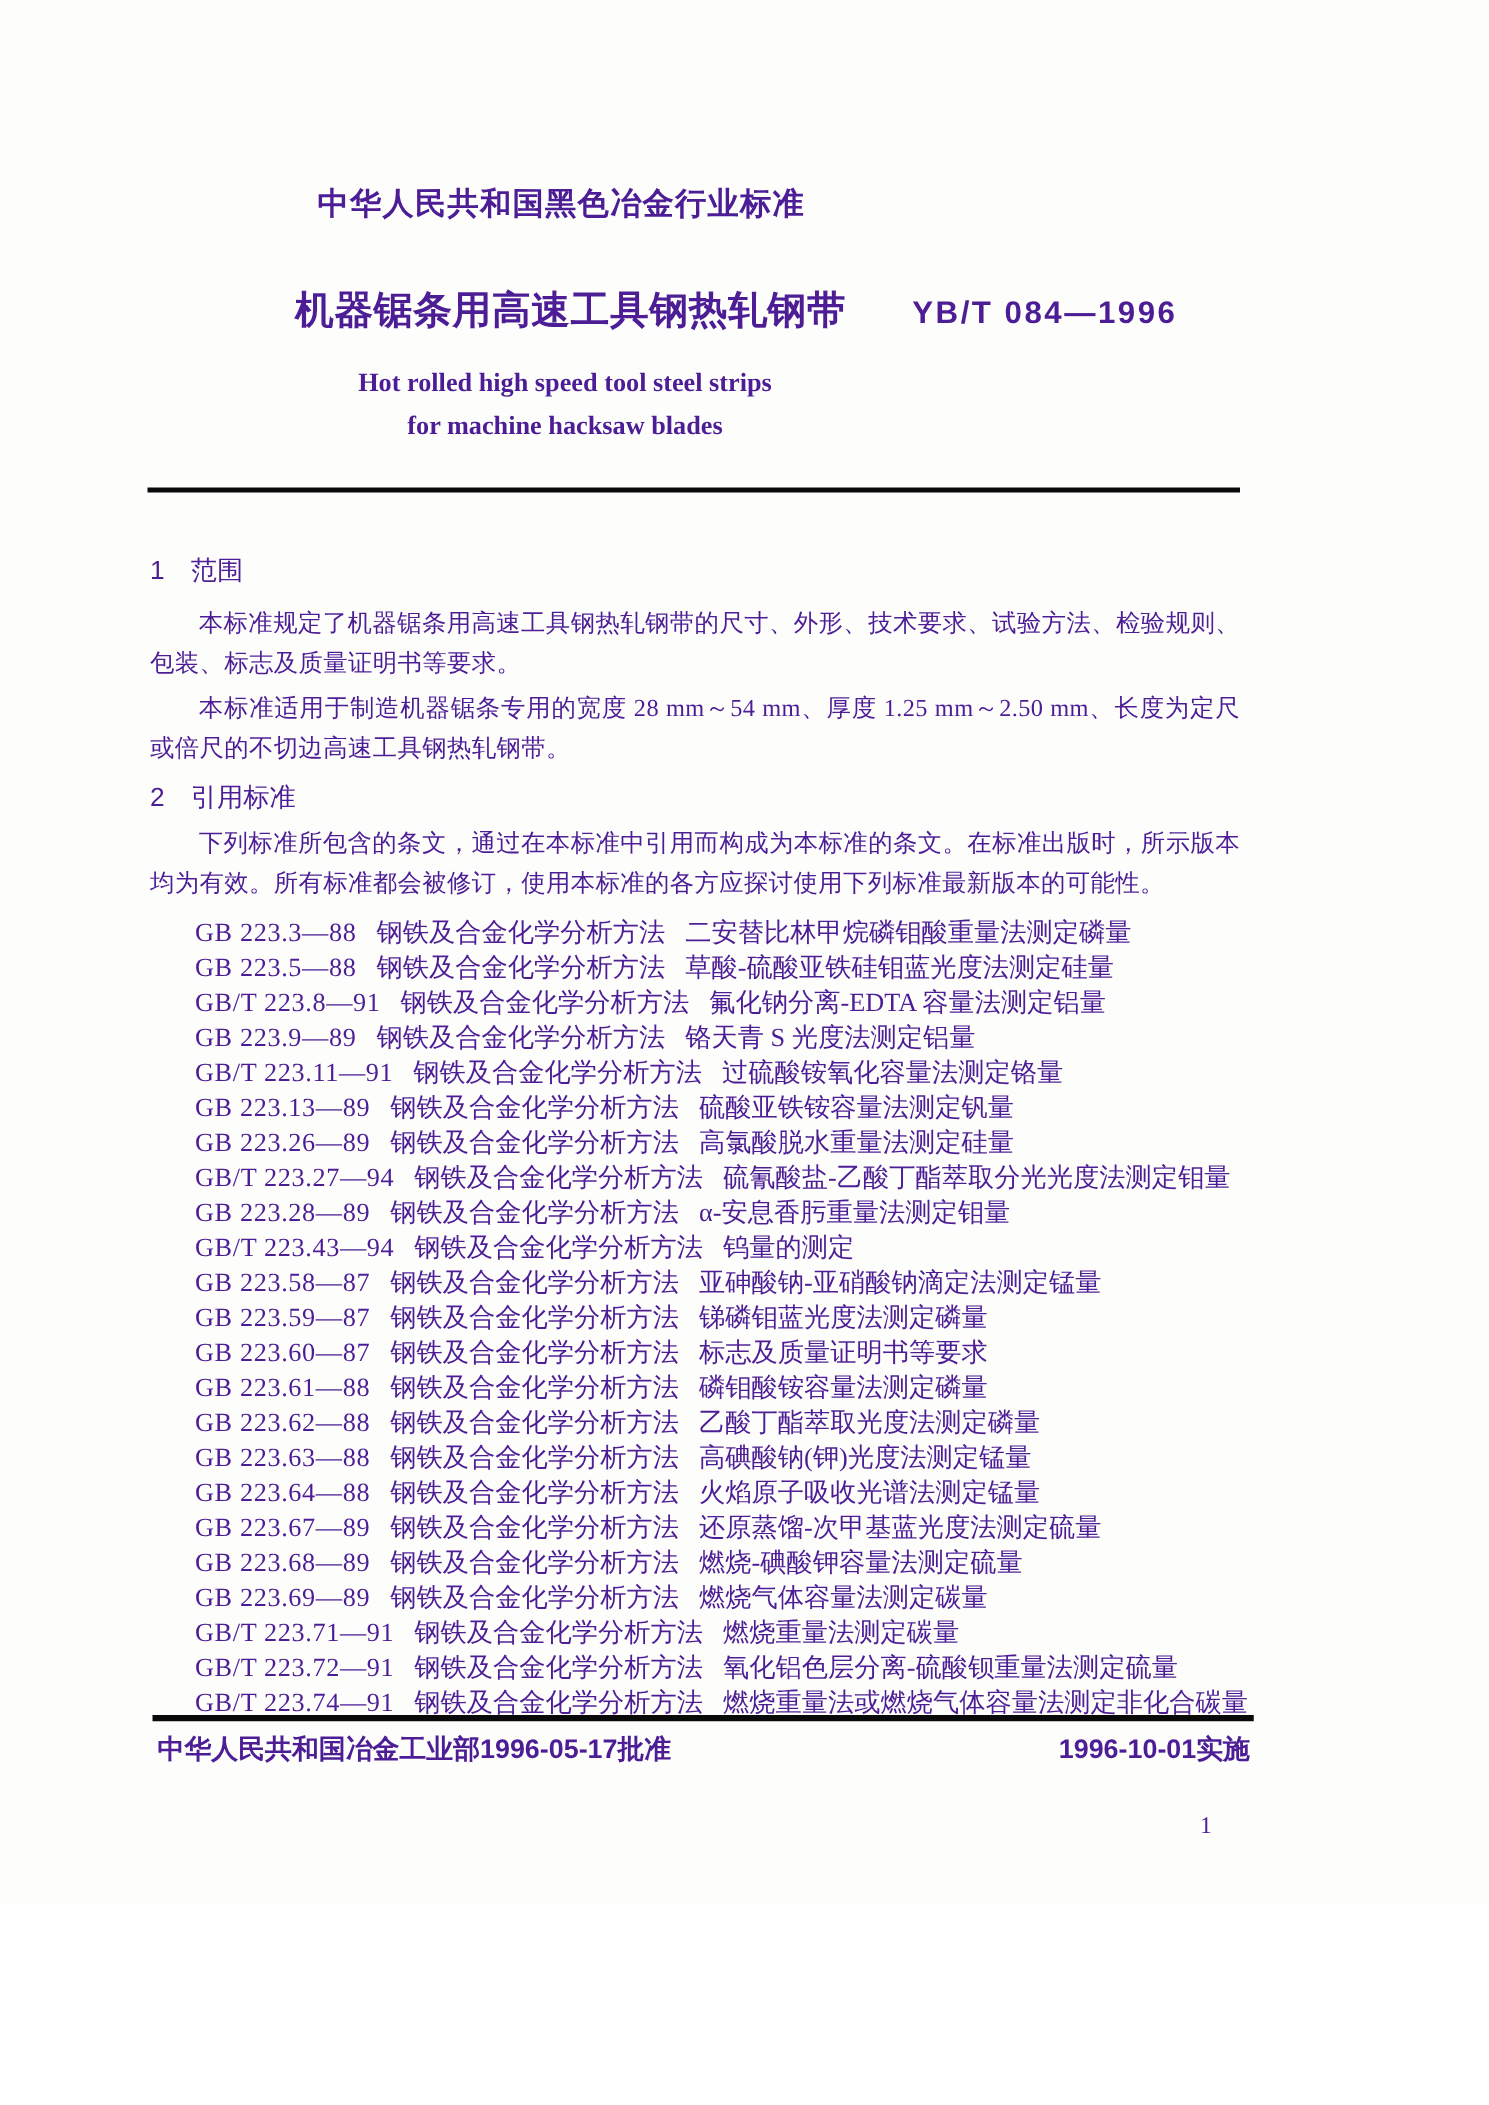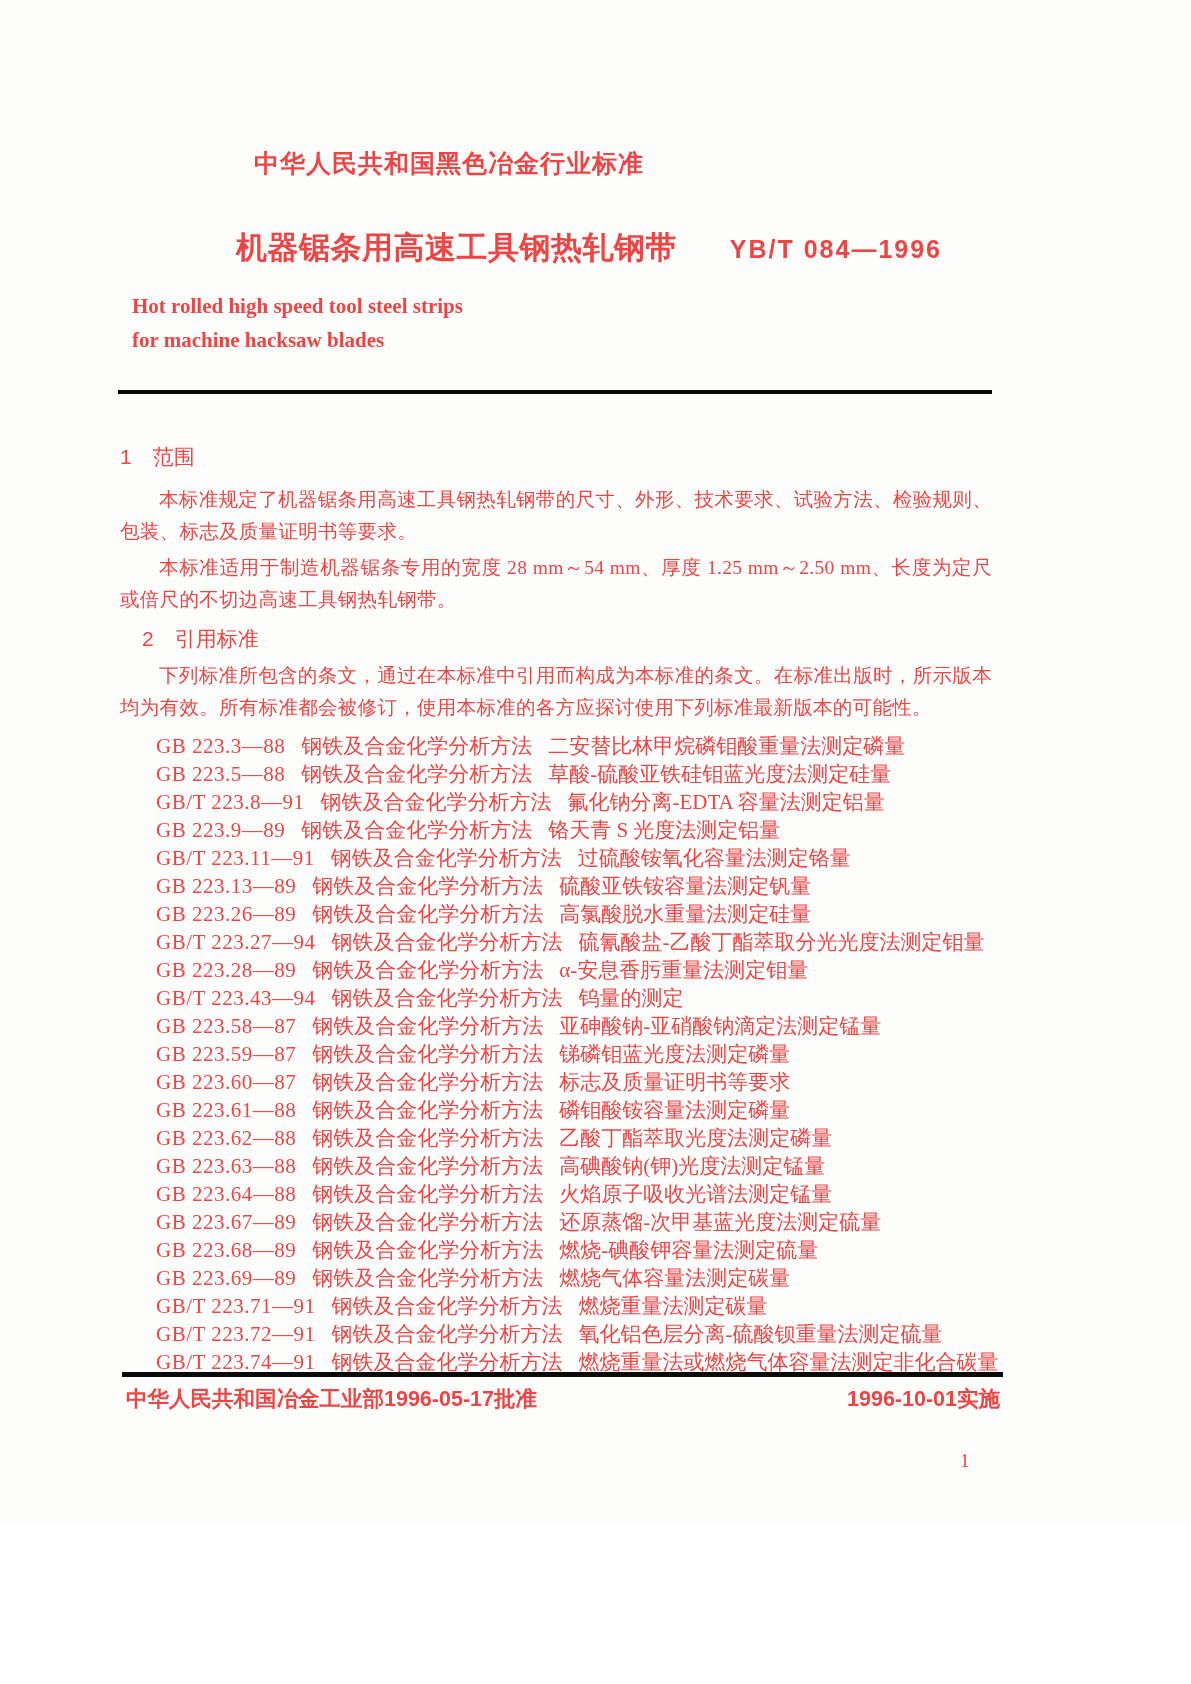--- a/index.html
+++ b/index.html
@@ -2,21 +2,21 @@
 <html><head>
 <meta charset="utf-8">
 <style>
   * { margin: 0; padding: 0; box-sizing: border-box; }
   html, body { background: #ffffff; }
   .page {
     position: relative;
     width: 1191px;
     height: 1524px;
     background: #fdfdfc;
-    color: #ef4444;
+    color: #4c1d95;
     font-family: "Liberation Serif", "DejaVu Serif", serif;
     overflow: hidden;
   }
   .content { position: absolute; left: 120px; top: 0; width: 872px; }
 
   .doc-header {
     margin: 148px 0 0 134px;
     font-family: "Liberation Sans", "DejaVu Sans", sans-serif;
     font-weight: 700; font-size: 25px; letter-spacing: 1px; line-height: 1.2;
   }
@@ -25,33 +25,33 @@
     margin-left: 116px;
     font-family: "Liberation Sans", "DejaVu Sans", sans-serif;
     font-weight: 700; font-size: 31px; letter-spacing: 0.5px; line-height: 1.15;
   }
   .std-no {
     margin-left: auto; margin-right: 50px;
     font-family: "Liberation Sans", "DejaVu Sans", sans-serif;
     font-weight: 700; font-size: 25px; letter-spacing: 2px;
   }
   .en-line {
-    width: 640px; margin-left: 12px; text-align: left;
+    width: 640px; margin-left: 12px; text-align: center;
     font-weight: 700; font-size: 21px; line-height: 1.15;
   }
   .en-line.first { margin-top: 28px; }
   .en-line.second { margin-top: 10px; }
   .header-rule { margin-top: 38px; margin-left: -2px; width: 874px; height: 4px; background: #0a0a0a; }
 
   .section-heading {
     font-family: "Liberation Sans", "DejaVu Sans", sans-serif;
     font-weight: 400; font-size: 21px; line-height: 26px;
   }
   .sh1 { margin-top: 50px; }
-  .sh2 { margin-top: 10px; margin-left: 22px; }
+  .sh2 { margin-top: 10px; }
 
   .para {
     margin-top: 14px; font-size: 19.5px; line-height: 32px;
     text-indent: 2em; text-align: justify; letter-spacing: 0.3px;
   }
   .para.tight { margin-top: 4px; }
   .para.ref { margin-top: 8px; }
 
   .standards { margin-top: 8px; margin-left: 36px; }
   .std-row { font-size: 21px; line-height: 28px; white-space: nowrap; }

